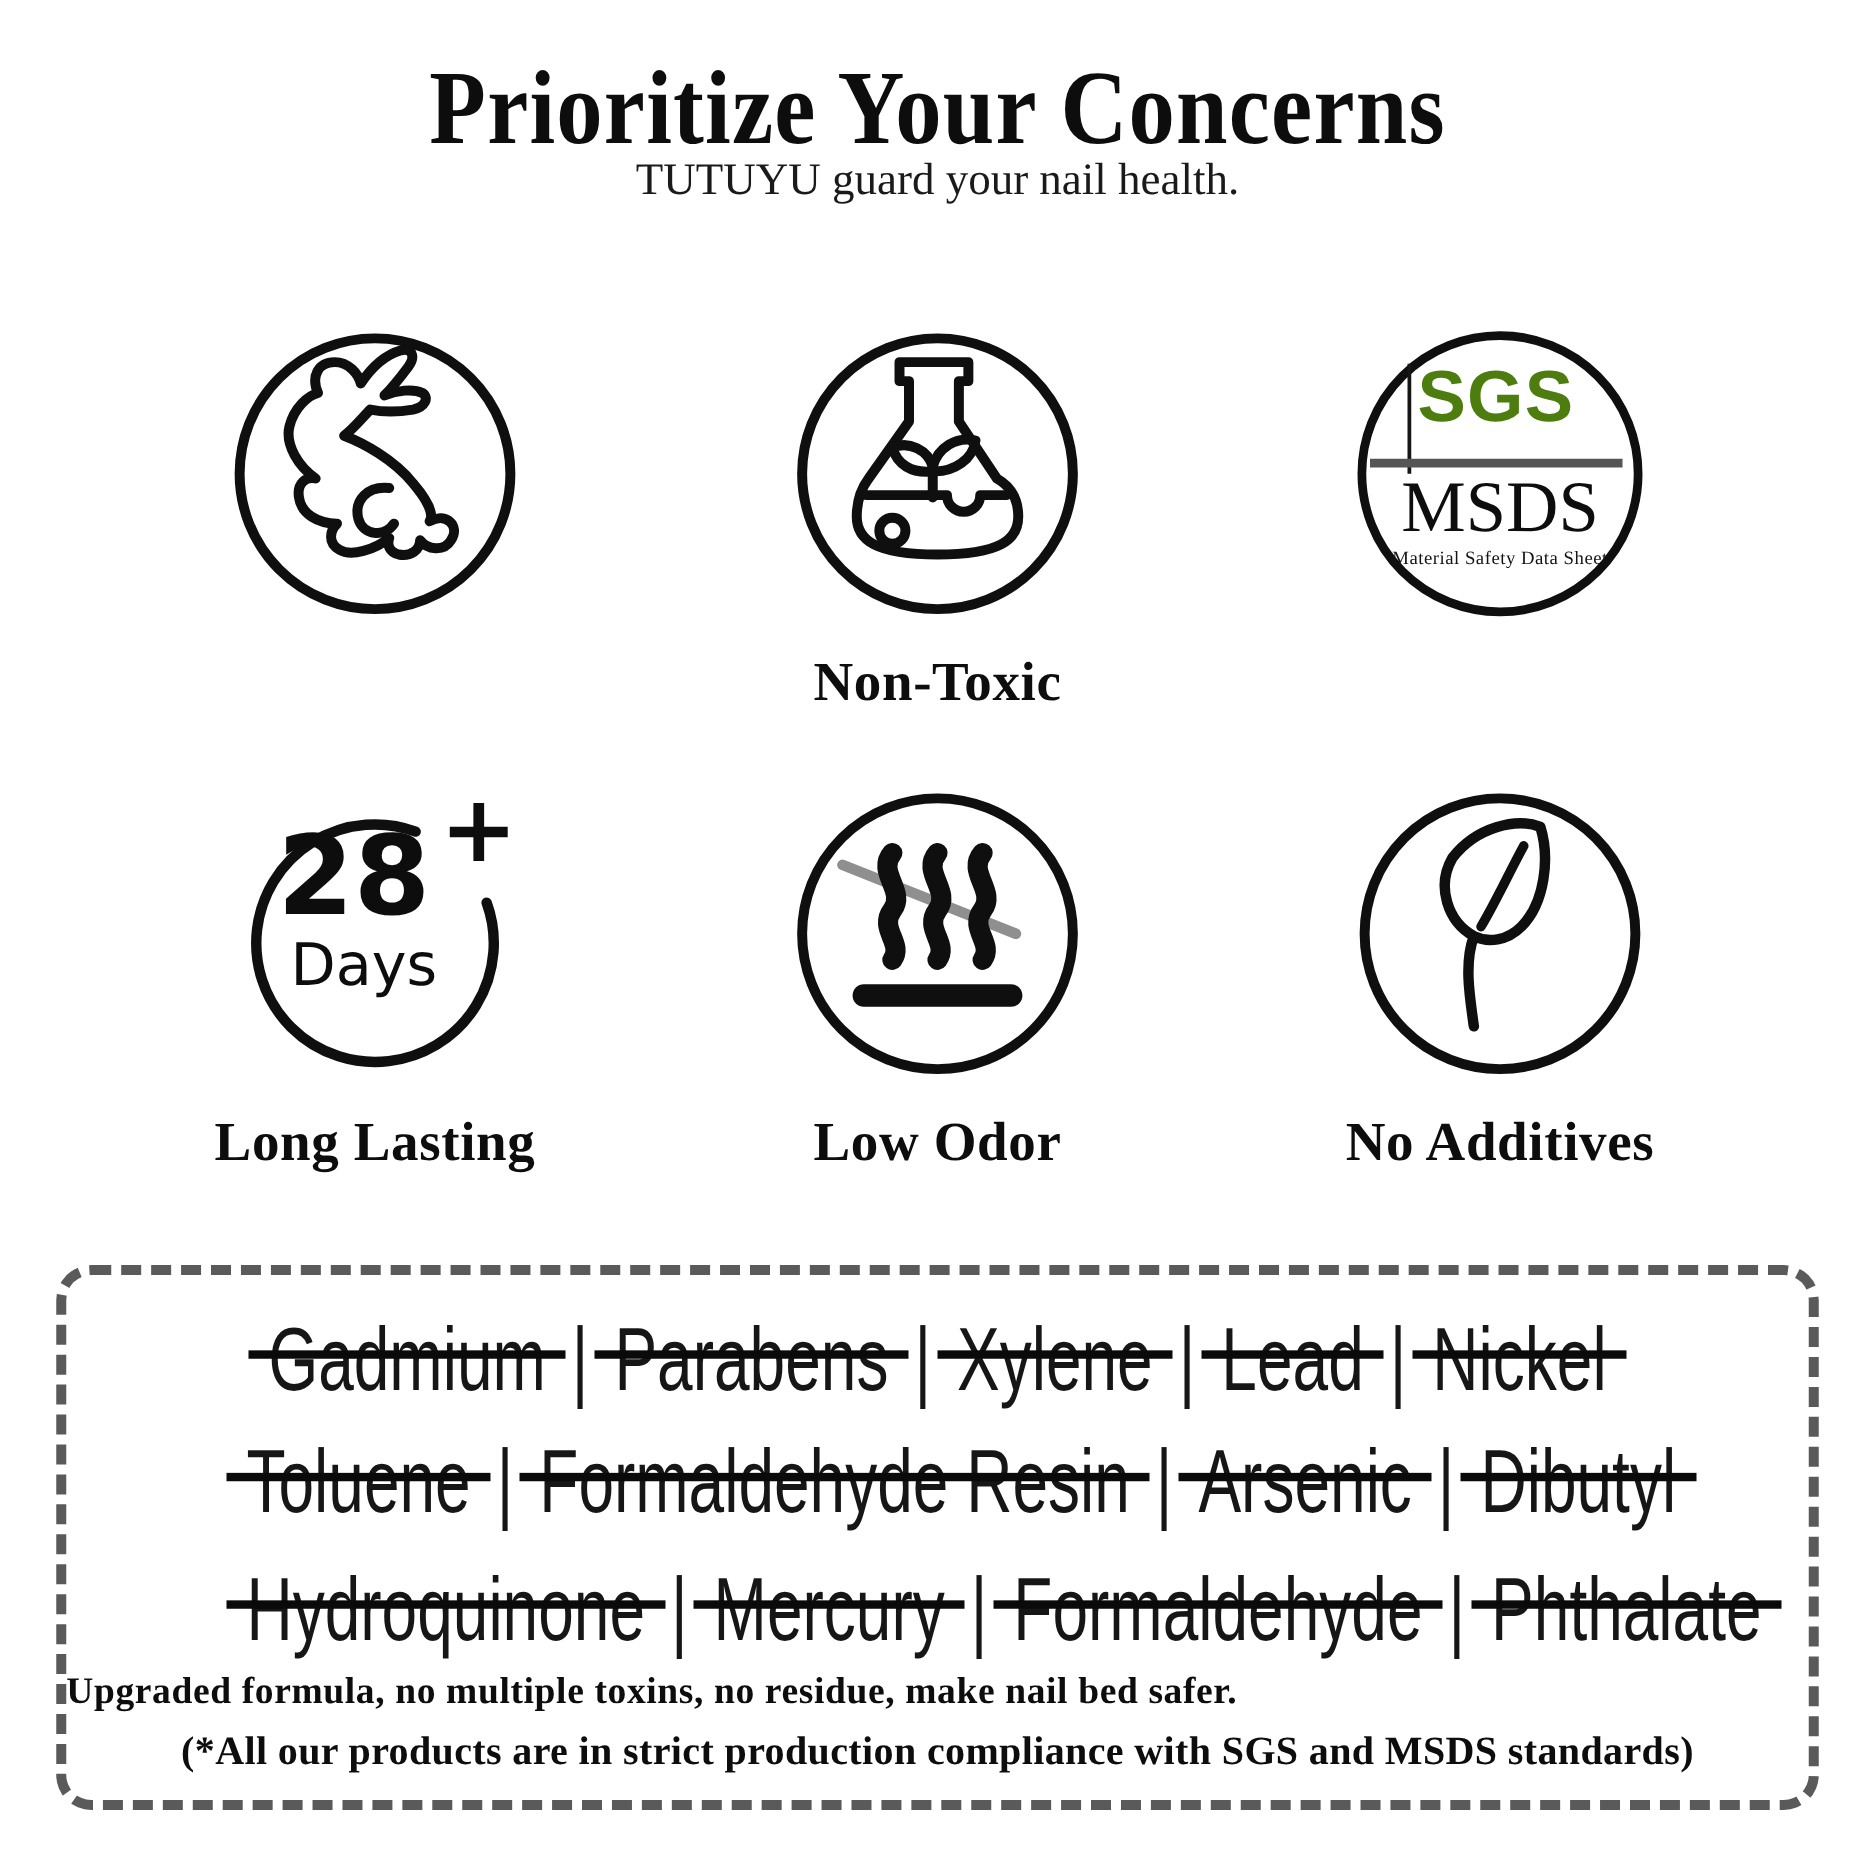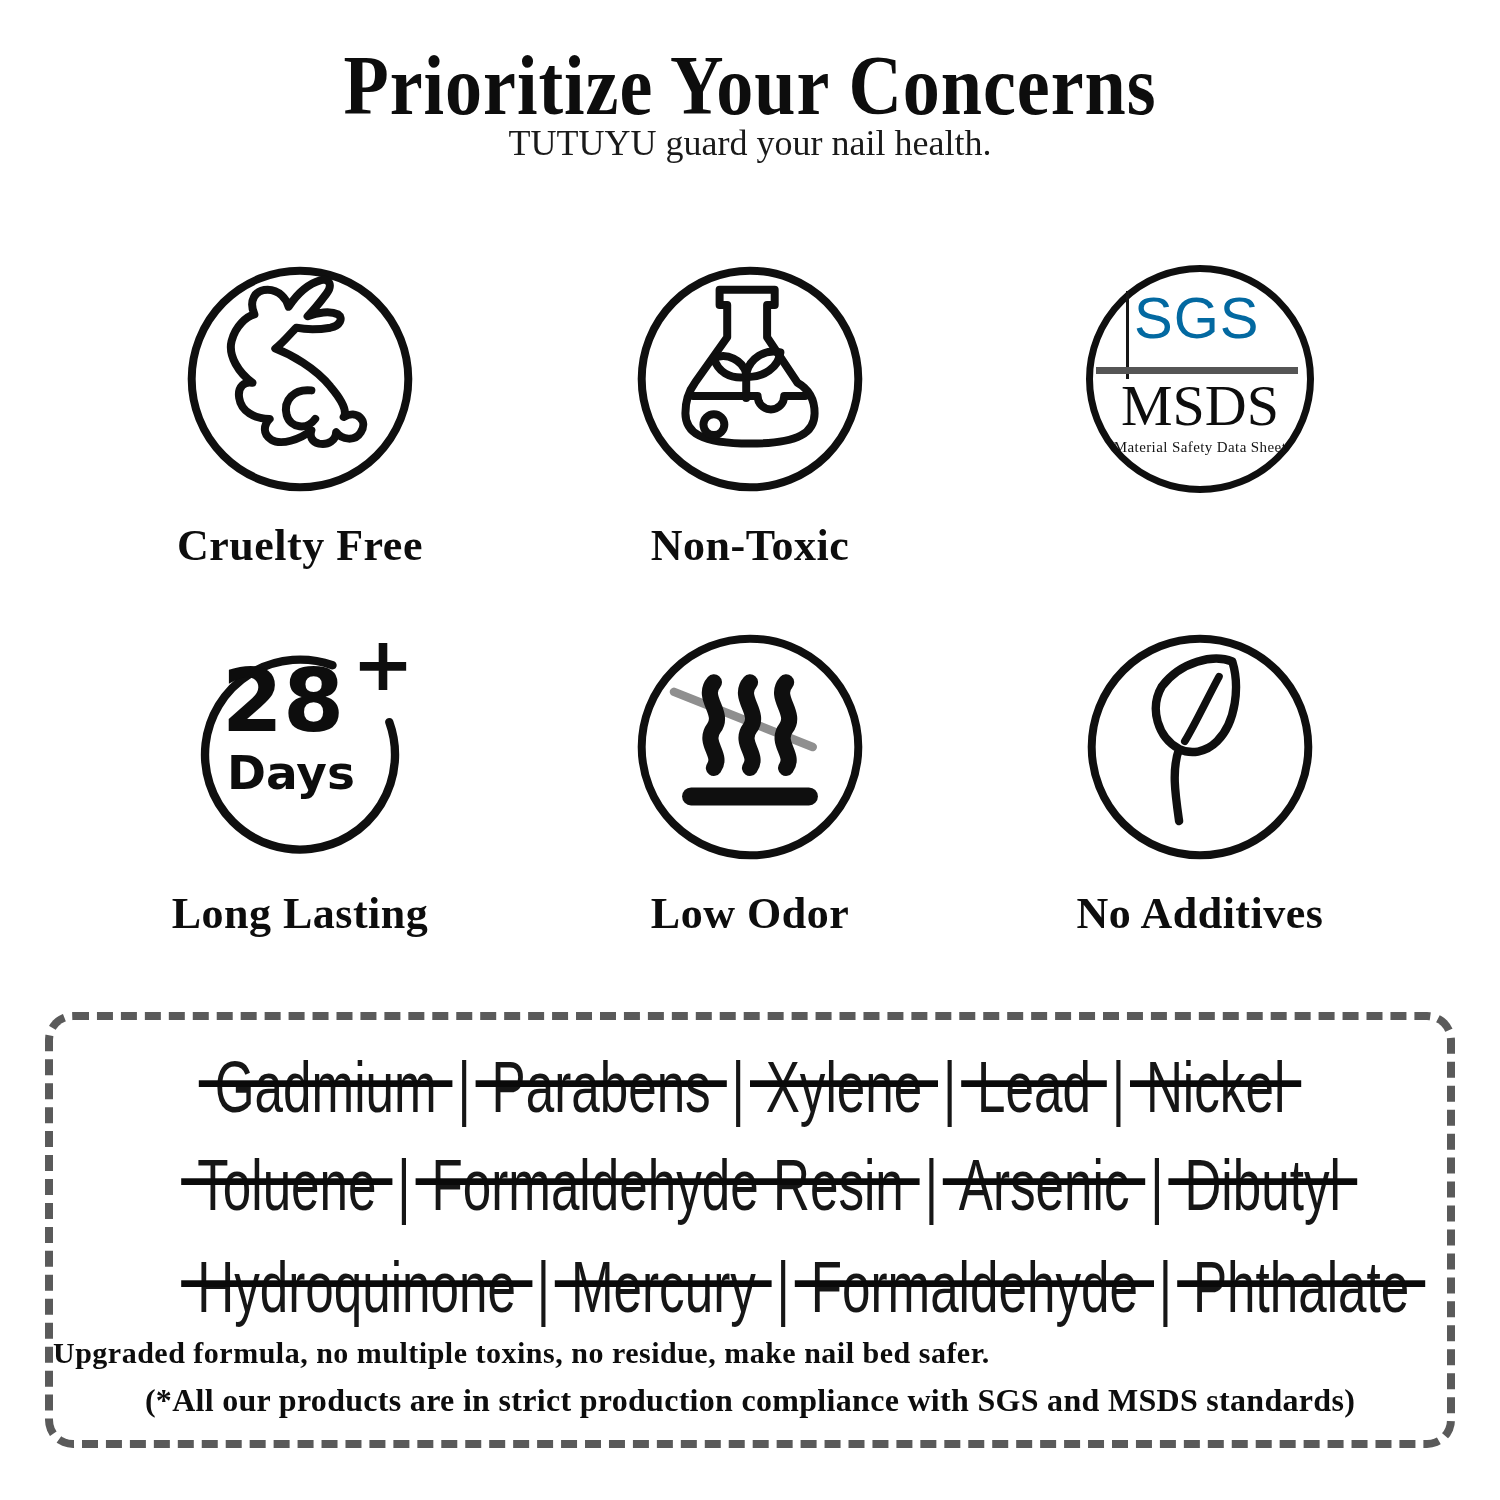--- a/index.html
+++ b/index.html
@@ -24,31 +24,31 @@
   .icon-box svg{width:228px;height:228px;display:block;}
   .feature-label{
     margin-top:28px;font-size:44px;font-weight:700;letter-spacing:0.5px;
     line-height:50px;color:#0d0d0d;white-space:nowrap;
   }
   svg .stroke{fill:none;stroke:#0f0f0f;stroke-linecap:round;stroke-linejoin:round;}
   
   .sgs-circle{position:absolute;inset:0;border:7px solid #0f0f0f;border-radius:50%;box-sizing:border-box;}
   .sgs-vline{position:absolute;left:40px;top:26px;width:3px;height:88px;background:#161616;}
   .sgs-top{position:absolute;left:48px;top:24px;font-family:"Liberation Sans",sans-serif;
-    font-size:58px;font-weight:400;letter-spacing:1px;color:#0369a1;line-height:1;}
+    font-size:58px;font-weight:700;letter-spacing:1px;color:#4d7c0f;line-height:1;}
   .sgs-bar{position:absolute;left:10px;top:102px;width:202px;height:7px;background:#555555;}
   .sgs-mid{position:absolute;left:0;top:112px;width:100%;text-align:center;
     font-size:58px;font-weight:400;color:#0d0d0d;line-height:1;}
   .sgs-caption{position:absolute;left:0;top:174px;width:100%;text-align:center;
     font-size:15px;font-weight:400;letter-spacing:0.4px;color:#141414;}
   
   .d28-num{position:absolute;left:0;right:34px;top:24px;text-align:center;
     font-family:"DejaVu Sans",sans-serif;font-size:88px;font-weight:700;line-height:1;color:#0d0d0d;}
   .d28-days{position:absolute;left:0;right:18px;top:116px;text-align:center;
-    font-family:"DejaVu Sans",sans-serif;font-size:47px;font-weight:700;line-height:1;color:#0d0d0d;}
+    font-family:"DejaVu Sans",sans-serif;font-size:47px;font-weight:400;line-height:1;color:#0d0d0d;}
   .d28-plus{position:absolute;left:166px;top:-6px;
     font-family:"DejaVu Sans",sans-serif;font-size:74px;font-weight:700;line-height:1;color:#0d0d0d;}
   
   .chem-box{
     position:absolute;left:45px;top:1012px;width:1410px;height:436px;box-sizing:border-box;
     border:8px dashed #5a5a5a;border-radius:28px;
   }
   .chem-line{
     position:absolute;left:0;width:100%;text-align:center;white-space:nowrap;
     font-family:"Liberation Sans",sans-serif;font-size:64px;font-weight:400;
@@ -78,21 +78,20 @@
 <div class="features">
 
   <div class="feature">
     <div class="icon-box">
       <svg viewBox="0 0 120 120">
         <circle class="stroke" cx="60" cy="60" r="57" stroke-width="4.2"></circle>
         <path class="stroke" stroke-width="4.2" d="M47,44 C55,47 68,54 76,64 C82,71 85,77 83,80 C90,76 96,82 92,88 C89,93 82,92 79,88 C79,92 75,95 70,94 C66,93 65,90 66,87 C60,92 50,95 45,92 C40,89 41,84 44,81 C36,81 29,77 28,70 C27,64 31,61 35,62 C28,57 22,48 24,40 C26,32 32,27 36,26 C33,19 36,13 43,13 C49,13 53,18 54,22 C58,16 64,10 71,8 C76,7 77,11 74,15 C71,19 67,24 64,27 C69,25 76,24 80,26 C83,28 81,32 76,33 C70,34 63,34 58,33 C55,36 51,41 47,44 Z"></path>
         <path class="stroke" stroke-width="4.2" d="M66,66 C57,65 51,71 53,79 C55,86 64,87 68,81"></path>
       </svg>
     </div>
-    <div class="feature-label">Cruelty Free</div>
   </div>
 
   <div class="feature">
     <div class="icon-box">
       <svg viewBox="0 0 120 120">
         <circle class="stroke" cx="60" cy="60" r="57" stroke-width="4.2"></circle>
         <path class="stroke" stroke-width="4.2" d="M44,13 H73 V21 H69 V38 L85,62 C92,66 94,72 94,78 C94,88 86,94 60,94 C34,94 26,88 26,78 C26,72 28,66 31,62 L48,38 V21 H44 Z"></path>
         <path class="stroke" stroke-width="4.2" d="M30,69 H64 A7,7 0 0 0 78,69 H89"></path>
         <circle class="stroke" cx="41" cy="84" r="5.5" stroke-width="4.2"></circle>
         <path class="stroke" stroke-width="4.2" d="M58,70 V58"></path>

